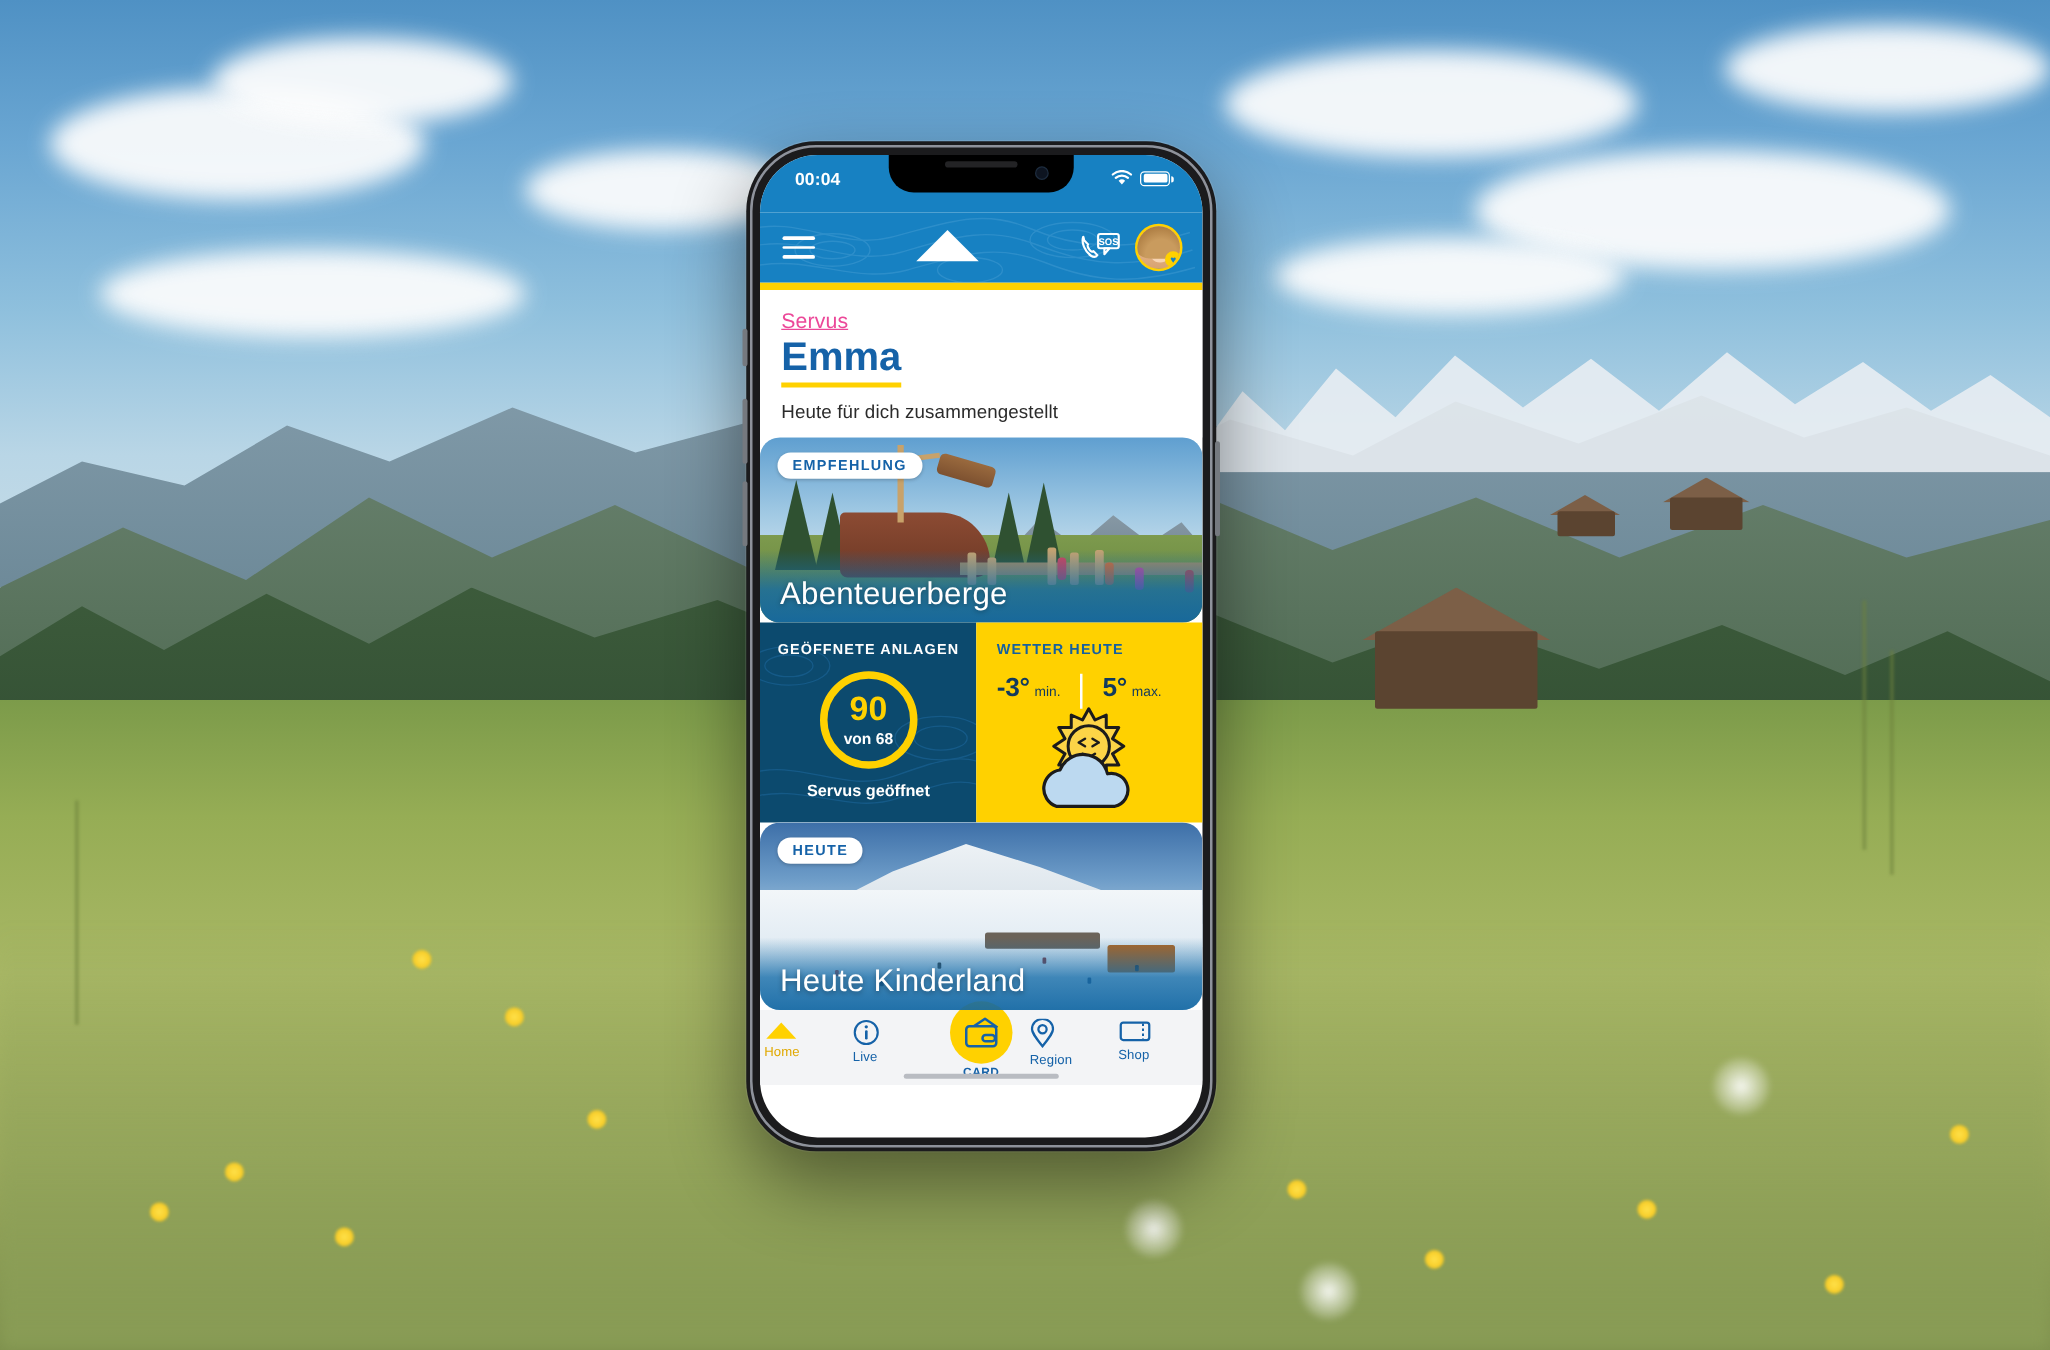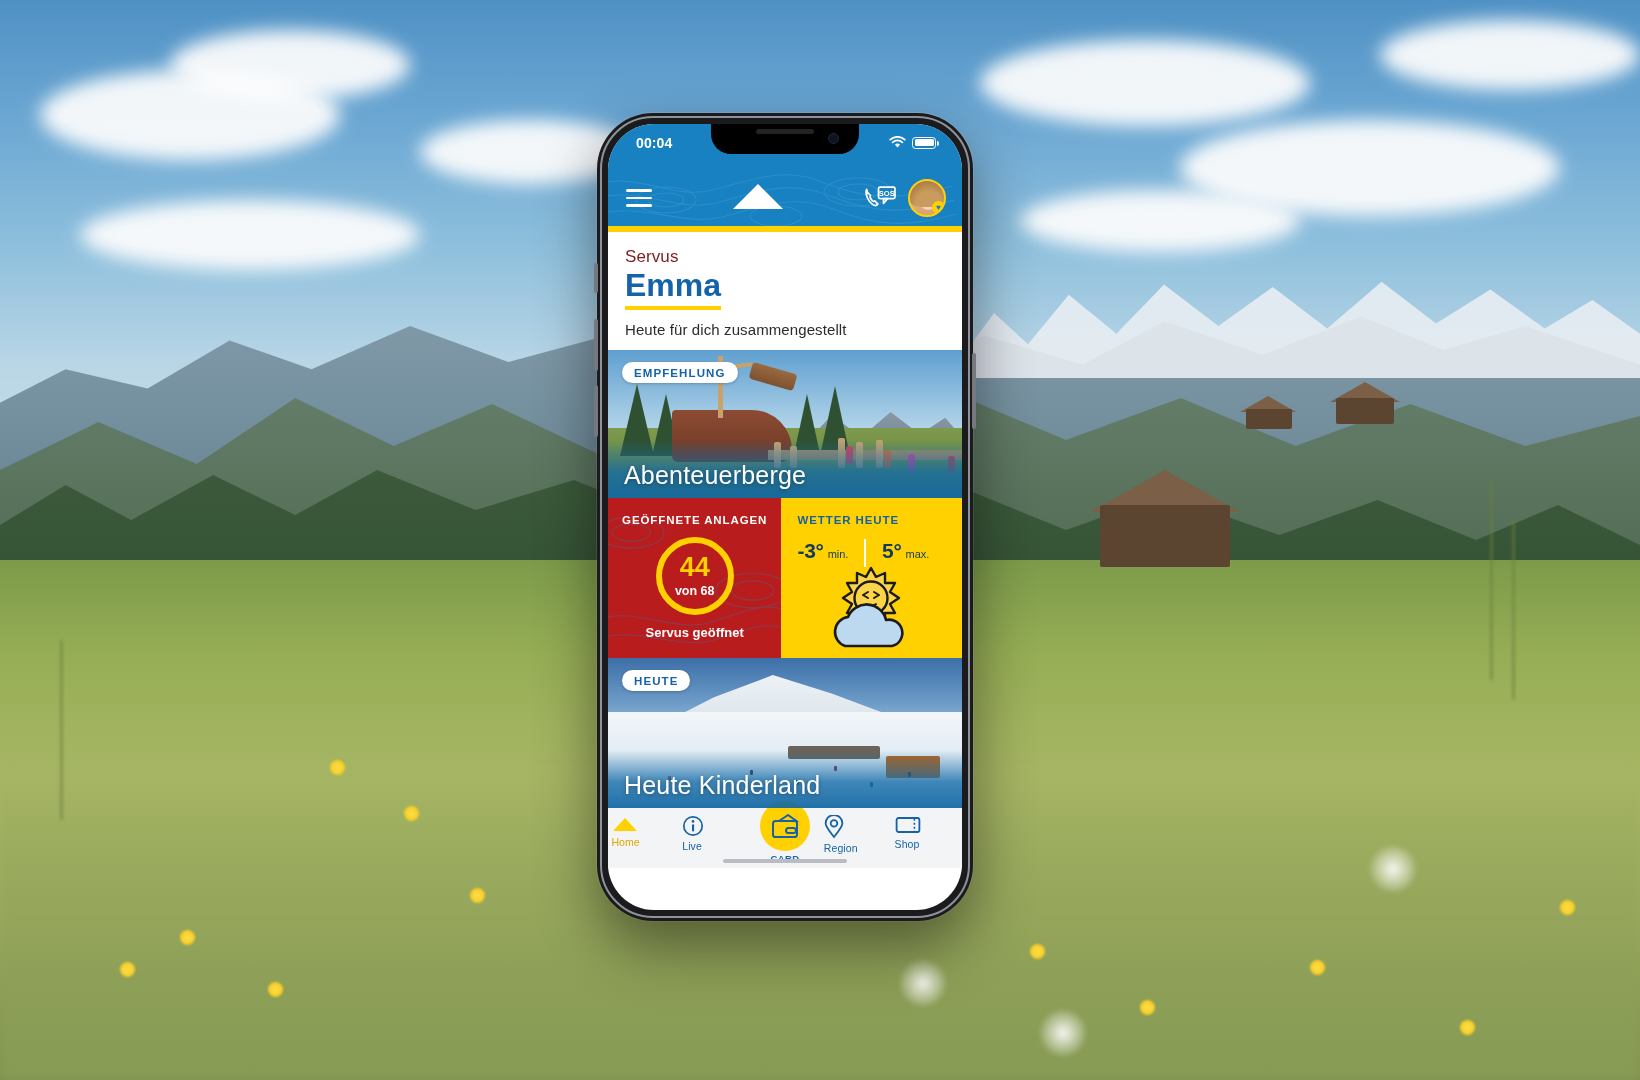--- a/index.html
+++ b/index.html
@@ -171,30 +171,30 @@
   .av-heart {
     position: absolute; right: -1px; bottom: 1px; width: 13px; height: 13px;
     background: #ffd100; border-radius: 50%;
     display: flex; align-items: center; justify-content: center;
     font-size: 8px; color: #1781c2; line-height: 1;
   }
   .yellow-rule { flex: none; height: 6px; background: #ffd100; }
 
   
   .greeting { flex: none; background: #fff; padding: 15px 17px 12px; }
-  .greet-servus { font-size: 17px; color: #7f1d1d; letter-spacing: .1px; }
+  .greet-servus { font-size: 17px; color: #ec4899; letter-spacing: .1px; text-decoration: underline; }
   .greet-name {
     font-size: 32px; font-weight: bold; color: #1562a8;
     line-height: 1.06; margin-top: 2px; display: inline-block;
     border-bottom: 4px solid #ffd100; padding-bottom: 3px;
   }
   .greet-sub { font-size: 15px; color: #2b2b2b; margin-top: 11px; letter-spacing: .1px; }
 
   
-  .card { position: relative; flex: none; overflow: hidden; }
+  .card { position: relative; flex: none; overflow: hidden; border-radius: 16px; }
   .chip {
     position: absolute; left: 14px; top: 12px; z-index: 4;
     background: #fff; color: #1562a8;
     font-size: 11.5px; font-weight: bold; letter-spacing: 1.1px;
     padding: 5px 12px 4px; border-radius: 13px;
     box-shadow: 0 1px 3px rgba(0,0,0,.22);
   }
   .card-title {
     position: absolute; left: 16px; bottom: 8px; z-index: 4;
     color: #fff; font-size: 25px; letter-spacing: .2px;
@@ -245,21 +245,21 @@
   .ship-deck {
     position: absolute; left: 160px; top: 100px; width: 200px; height: 10px;
     background: #a78b62;
   }
   .post { position: absolute; width: 7px; background: #c3a271; border-radius: 2px; }
   .kid { position: absolute; width: 7px; height: 18px; border-radius: 3px; }
 
   
   .info-row { flex: none; display: flex; height: 160px; }
   .lifts {
-    position: relative; width: 49%; background: #b91c1c; overflow: hidden;
+    position: relative; width: 49%; background: #0c4a6e; overflow: hidden;
     display: flex; flex-direction: column; align-items: center;
     padding-top: 16px;
   }
   .lifts-label {
     color: #fff; font-size: 11.5px; font-weight: bold; letter-spacing: .9px;
     position: relative; z-index: 2;
   }
   .donut {
     position: relative; z-index: 2; margin-top: 11px;
     width: 78px; height: 78px; border-radius: 50%;
@@ -519,21 +519,21 @@
             <ellipse cx="24" cy="36" rx="34" ry="16"></ellipse>
             <ellipse cx="24" cy="36" rx="20" ry="9"></ellipse>
             <ellipse cx="150" cy="96" rx="38" ry="18"></ellipse>
             <ellipse cx="150" cy="96" rx="22" ry="10"></ellipse>
             <path d="M-10 126 C 30 112, 70 142, 110 128 S 170 106, 196 122"></path>
             <path d="M-10 146 C 34 132, 74 160, 114 146 S 172 126, 198 142"></path>
           </g>
         </svg>
         <div class="lifts-label">GEÖFFNETE ANLAGEN</div>
         <div class="donut">
-          <div class="donut-num">44</div>
+          <div class="donut-num">90</div>
           <div class="donut-of">von 68</div>
         </div>
         <div class="lifts-foot">Servus geöffnet</div>
       </div>
 
       <div class="weather">
         <div class="weather-label">WETTER HEUTE</div>
         <div class="temps">
           <div class="temp">
             <span class="temp-val">-3°</span>

